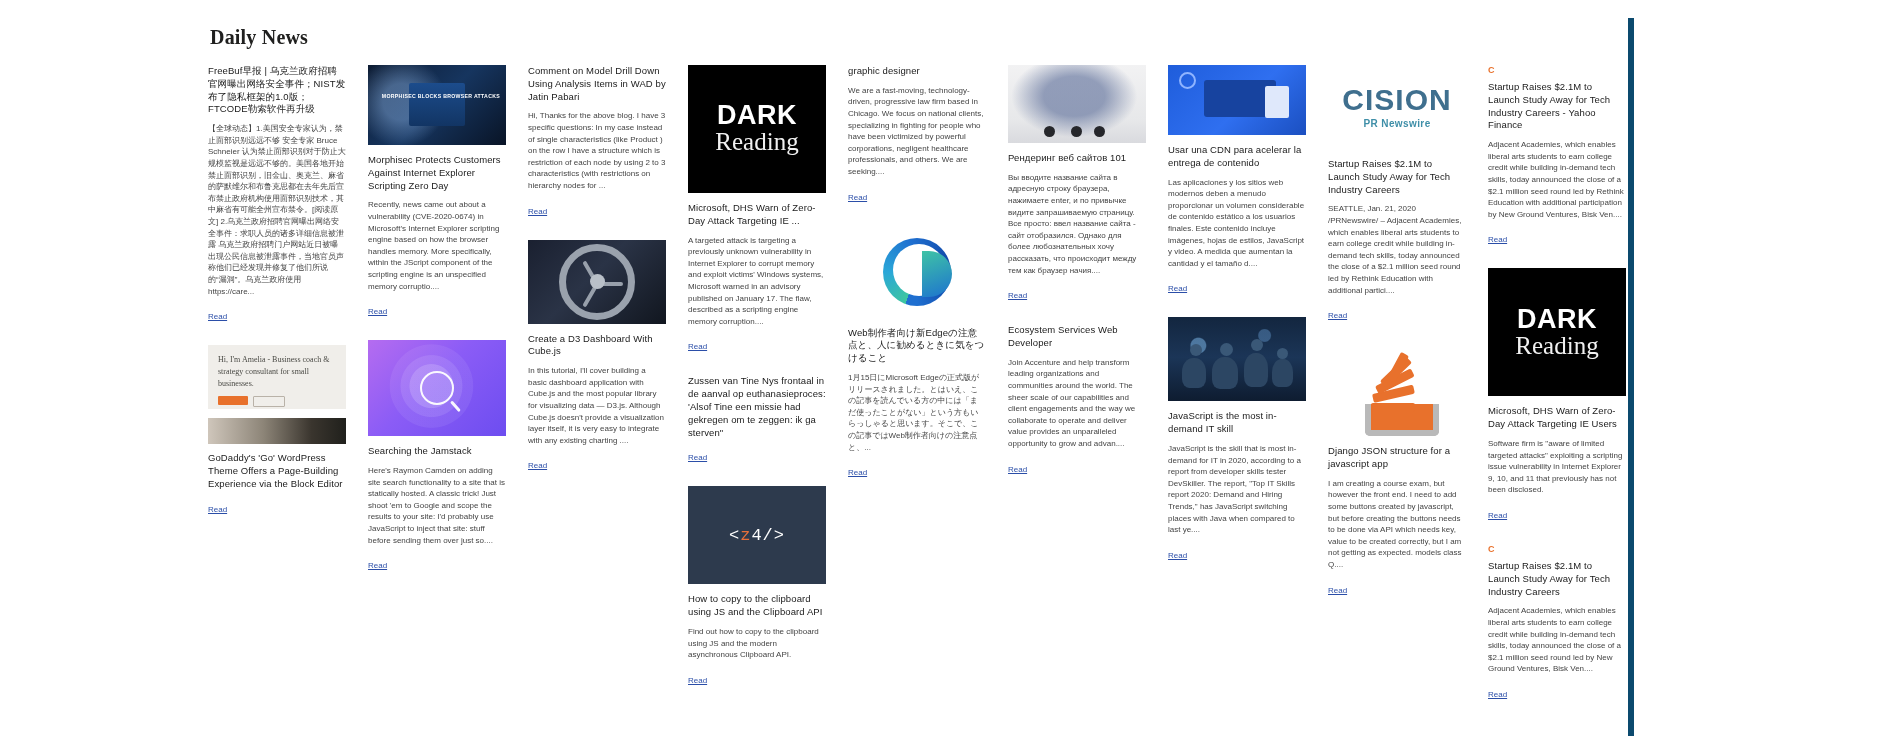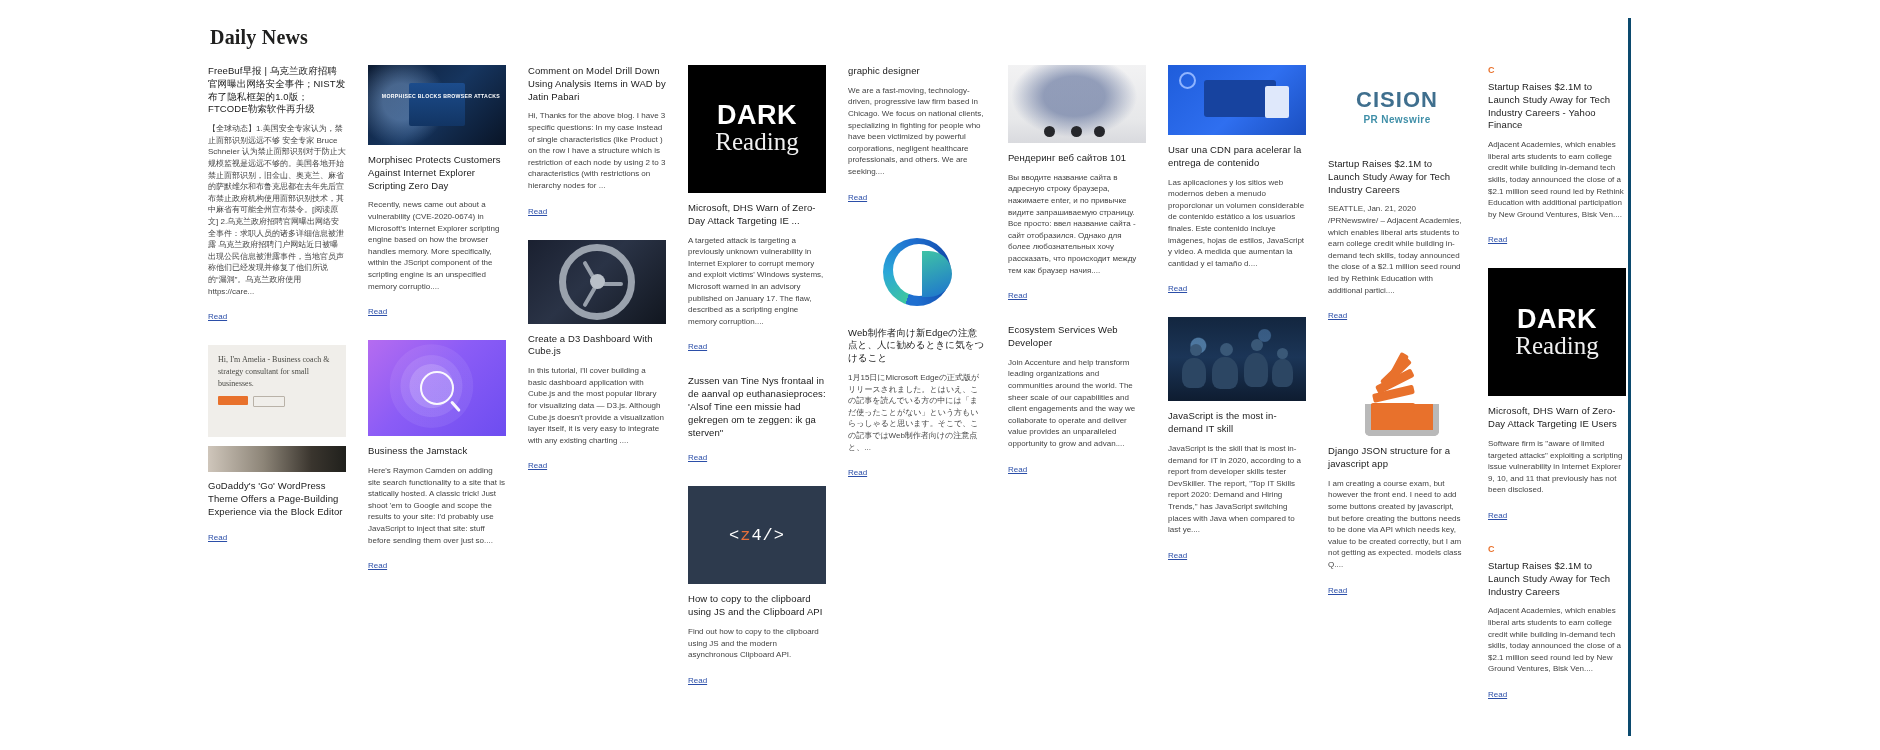--- a/index.html
+++ b/index.html
@@ -7,21 +7,21 @@
     width:1880px;height:750px;background:#ffffff;
     font-family:"Liberation Sans", sans-serif;
     overflow:hidden;
   }
   .viewport{position:relative;width:1880px;height:750px;background:#fff;overflow:hidden;}
 
   
   .page{
     position:absolute;left:208px;top:18px;width:1420px;height:718px;
     background:#ffffff;overflow:hidden;
-    border-right:3px solid #0c4a6e;
+    border-right:6px solid #0c4a6e;
   }
 
   .page-title{
     font-family:"Liberation Serif", serif;
     font-size:20px;font-weight:700;color:#20201f;
     margin:8px 0 16px 2px;letter-spacing:.2px;
   }
 
   
   .grid{
@@ -105,21 +105,21 @@
   }
   .t-team .p{position:absolute;background:#2c4663;border-radius:46% 46% 30% 30%;}
   .t-team .h{position:absolute;background:#3a5877;border-radius:50%;}
 
   .t-django{height:92px;background:#fff;display:flex;align-items:flex-end;justify-content:center;}
   .dj{position:relative;width:72px;height:66px;}
   .dj .tray{position:absolute;bottom:0;left:4px;width:62px;height:26px;border:6px solid #b9b9b9;border-top:0;border-radius:0 0 5px 5px;}
   .dj span{position:absolute;display:block;height:9px;background:#e8712c;border-radius:2px;transform-origin:left center;}
 
   .t-amelia{
-    height:92px;background:#f0eeea;padding:9px 10px;box-sizing:border-box;
+    height:64px;background:#f0eeea;padding:9px 10px;box-sizing:border-box;
     font-family:"Liberation Serif",serif;color:#4a4a45;font-size:8px;line-height:1.5;
   }
   .t-amelia .btns{margin-top:6px;display:flex;gap:5px;}
   .t-amelia .b1{background:#e8712c;width:30px;height:9px;border-radius:1px;}
   .t-amelia .b2{border:1px solid #b9b2a8;width:30px;height:9px;border-radius:1px;}
   .t-go{height:26px;background:linear-gradient(90deg,#cfc6bb,#8d8578 40%,#3a352e 75%,#20201c);margin-bottom:8px;}
 
   .t-robot{
     height:78px;
     background:
@@ -131,21 +131,21 @@
 
   .t-cdn{
     height:70px;background:linear-gradient(135deg,#1f5ddb 0%,#2f6ff0 55%,#1b4fc0 100%);
     position:relative;overflow:hidden;
   }
   .t-cdn .desk{position:absolute;left:26%;top:22%;width:52%;height:52%;background:#17439f;border-radius:3px;}
   .t-cdn .pg{position:absolute;right:12%;top:30%;width:18%;height:46%;background:#dfe8fb;border-radius:2px;}
   .t-cdn .cy{position:absolute;left:8%;top:10%;width:13px;height:13px;border:2px solid #8fb4ff;border-radius:50%;}
 
   .t-cision{height:84px;background:#fff;display:flex;flex-direction:column;align-items:center;justify-content:center;}
-  .cision-word{font-weight:700;font-size:22px;letter-spacing:1px;color:#3f6f8e;line-height:1;position:relative;}
+  .cision-word{font-weight:700;font-size:30px;letter-spacing:1px;color:#3f6f8e;line-height:1;position:relative;}
   .cision-sub{color:#3f8fa8;font-size:10px;font-weight:700;margin-top:3px;letter-spacing:.4px;}
 
   .t-morph{
     height:80px;position:relative;overflow:hidden;
     background:
       radial-gradient(circle at 24% 46%, rgba(140,180,230,.45) 0 16%, rgba(0,0,0,0) 40%),
       linear-gradient(135deg,#0d1c33 0%,#16355f 50%,#091426 100%);
   }
   .t-morph .scr{position:absolute;left:30%;top:22%;width:40%;height:54%;
     background:linear-gradient(180deg,#1c4c8c,#123564);border-radius:2px;}
@@ -204,21 +204,21 @@
         <h3>Morphisec Protects Customers Against Internet Explorer Scripting Zero Day</h3>
         <p>Recently, news came out about a vulnerability (CVE-2020-0674) in Microsoft's Internet Explorer scripting engine based on how the browser handles memory. More specifically, within the JScript component of the scripting engine is an unspecified memory corruptio....</p>
         <span class="read">Read</span>
       </div>
 
       
       <div class="card">
         <div class="thumb t-jamstack">
           <span class="mag"></span>
         </div>
-        <h3>Business the Jamstack</h3>
+        <h3>Searching the Jamstack</h3>
         <p>Here's Raymon Camden on adding site search functionality to a site that is statically hosted. A classic trick! Just shoot 'em to Google and scope the results to your site: I'd probably use JavaScript to inject that site: stuff before sending them over just so....</p>
         <span class="read">Read</span>
       </div>
 
       <div class="card">
         <h3>Comment on Model Drill Down Using Analysis Items in WAD by Jatin Pabari</h3>
         <p>Hi, Thanks for the above blog. I have 3 specific questions: In my case instead of single characteristics (like Product ) on the row I have a structure which is restriction of each node by using 2 to 3 characteristics (with restrictions on hierarchy nodes for ...</p>
         <span class="read">Read</span>
       </div>
 

